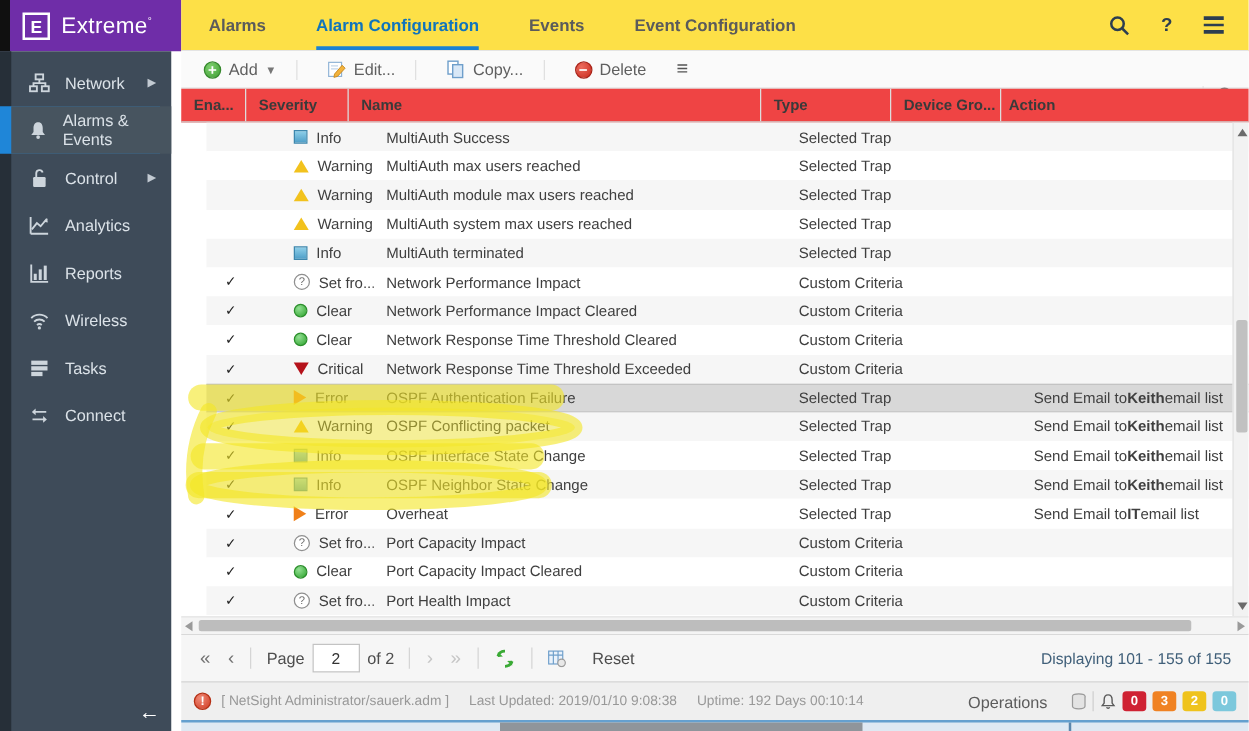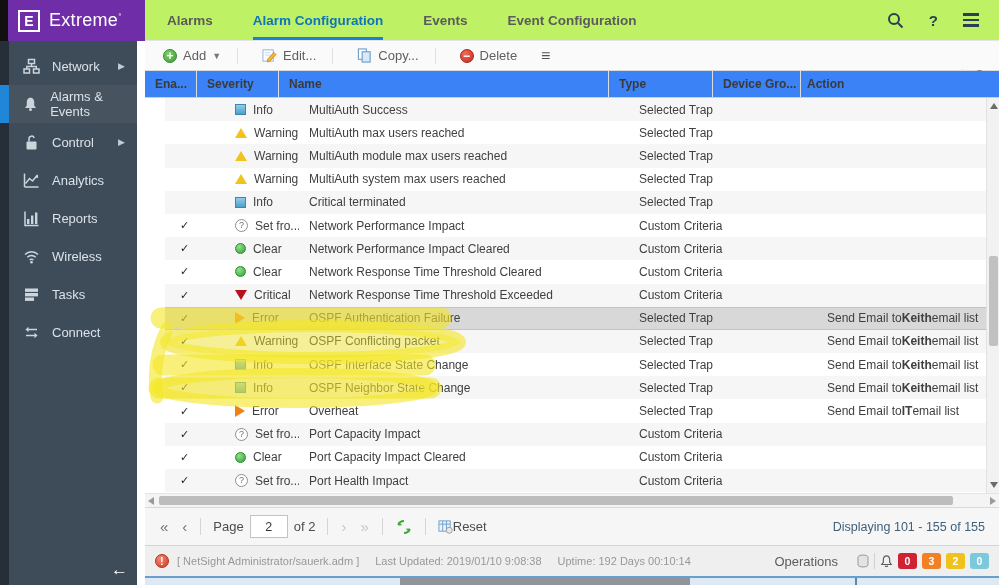--- a/index.html
+++ b/index.html
@@ -11,21 +11,21 @@
   .logo-block { position:absolute; left:0; top:0; width:145px; height:41px;
                 background:#6f2da8; display:flex; align-items:center; }
   .logo-black-edge { position:absolute; left:0; top:0; width:8px; height:41px; background:#101010; }
   .logo-e { width:22px; height:22px; border:2.5px solid #fff; margin-left:18px;
             display:flex; align-items:center; justify-content:center;
             color:#fff; font-weight:bold; font-size:14px; }
   .logo-text { color:#fff; font-size:18px; margin-left:9px; letter-spacing:.3px; }
   .logo-tm { color:#fff; font-size:8px; vertical-align:super; }
 
   
-  .topbar { position:absolute; left:145px; top:0; width:854px; height:41px; background:#bef264;
+  .topbar { position:absolute; left:145px; top:0; width:854px; height:41px; background:#fde047;
             border-bottom:1px solid #e4e4e4; display:flex; align-items:center; }
   .tabs { display:flex; margin-left:22px; gap:40px; height:100%; align-items:center; }
   .tab { font-size:13.5px; font-weight:bold; color:#5b5b5b; position:relative;
          height:100%; display:flex; align-items:center; cursor:pointer; white-space:nowrap; }
   .tab.active { color:#1074bc; }
   .tab.active::after { content:""; position:absolute; left:0; right:0; bottom:0;
                        height:3px; background:#1b82d2; }
   .topbar-icons { margin-left:auto; display:flex; align-items:center; gap:25px; padding-right:20px; }
   .q-icon { font-size:15px; font-weight:bold; color:#2c3e50; }
   .burger { display:flex; flex-direction:column; gap:3px; }
@@ -58,21 +58,21 @@
   .add-circle { background:radial-gradient(circle at 35% 30%, #7ed06f, #3f9e34); border:1px solid #35882c; }
   .del-circle { background:radial-gradient(circle at 35% 30%, #ec6b5d, #c92a1d); border:1px solid #a92318; }
   .caret { font-size:9px; color:#777; }
   .tb-sep { width:1px; height:16px; background:#e0e0e0; margin:0 6px; }
   .tb-menu { font-size:16px; color:#555; margin-left:14px; letter-spacing:-1px; }
   .tb-right { margin-left:auto; display:flex; align-items:center; padding-right:10px;margin-top:43px; }
   .show-filters { color:#b9b9b9; display:flex; gap:6px; align-items:center; font-size:13px; }
   .tb-right .tb-sep { margin:0 10px; }
 
   
-  .grid-header { height:27px; background:#3b82f6; border-bottom:1px solid #cfcfcf;
+  .grid-header { height:27px; background:#ef4444; border-bottom:1px solid #cfcfcf;
                  display:flex; font-size:12px; font-weight:bold; color:#3a3a3a; flex:none; }
   .gh-cell { display:flex; align-items:center; padding-left:10px; border-right:1px solid #ddd; height:100%; }
   .grid-body { height:395px; position:relative; flex:none; overflow:hidden;margin-left:20px; }
   .tr { height:23.2px; display:flex; background:#fff; }
   .tr.alt { background:#f6f6f6; }
   .tr.selected { background:#d8d8d8; border-top:1px solid #c3c3c3; border-bottom:1px solid #c3c3c3; }
   .td { display:flex; align-items:center; font-size:12px; color:#3f3f3f; overflow:hidden; white-space:nowrap; }
   .c-ena { width:52px; padding-left:15px; flex:none; }
   .c-sev { width:82px; padding-left:18px; flex:none; gap:7px; }
   .c-name { width:330px; padding-left:10px; flex:none; }
@@ -122,21 +122,21 @@
   
   .pager { height:38px; background:#f6f6f6; border-top:1px solid #d9d9d9;
            display:flex; align-items:center; font-size:13px; color:#555; flex:none; }
   .pg-nav { font-size:15px; color:#737373; padding:0 7px; cursor:pointer; }
   .pg-nav.disabled { color:#c6c6c6; cursor:default; }
   .pg-sep { width:1px; height:17px; background:#d5d5d5; margin:0 6px; }
   .pg-label { margin:0 6px; color:#4d4d4d; }
   .pg-input { width:38px; height:23px; border:1px solid #c3c3c3; background:#fff;
               text-align:center; font-size:12.5px; color:#333; font-family:"Liberation Sans",sans-serif; }
   .pager > :first-child { margin-left:8px; }
-  .pg-reset { display:flex; align-items:flex-end; gap:0; color:#4d4d4d; cursor:pointer; }
+  .pg-reset { display:flex; align-items:flex-end; gap:21px; color:#4d4d4d; cursor:pointer; }
   .pg-display { margin-left:auto; padding-right:14px; color:#41607a; font-size:12.5px; }
 
   
   .statusbar { height:31px; background:#efefef; border-top:1px solid #d5d5d5;
                display:flex; align-items:center; font-size:11px; color:#989898; flex:none; }
   .sb-alert { width:14px; height:14px; border-radius:50%; margin:0 8px 0 10px; flex:none;
               background:radial-gradient(circle at 35% 30%, #f08a77, #cf3b22);
               border:1px solid #b53015; color:#fff; font-size:10px; font-weight:bold;
               text-align:center; line-height:13px; }
   .sb-item { margin-right:16px; white-space:nowrap; }
@@ -435,21 +435,21 @@
   </div>
 
   <div class="tr alt">
     <div class="td c-ena">
               <span class="check"></span>
             </div>
     <div class="td c-sev">
       <span class="sev sev-info"></span>
       <span class="sev-label">Info</span>
     </div>
-    <div class="td c-name">Critical terminated</div>
+    <div class="td c-name">MultiAuth terminated</div>
     <div class="td c-type">Selected Trap</div>
     <div class="td c-dev"></div>
     <div class="td c-action">
       <span class="a-pre"></span>
               <span class="a-bold"></span>
               <span class="a-post"></span>
     </div>
   </div>
 
   <div class="tr">

